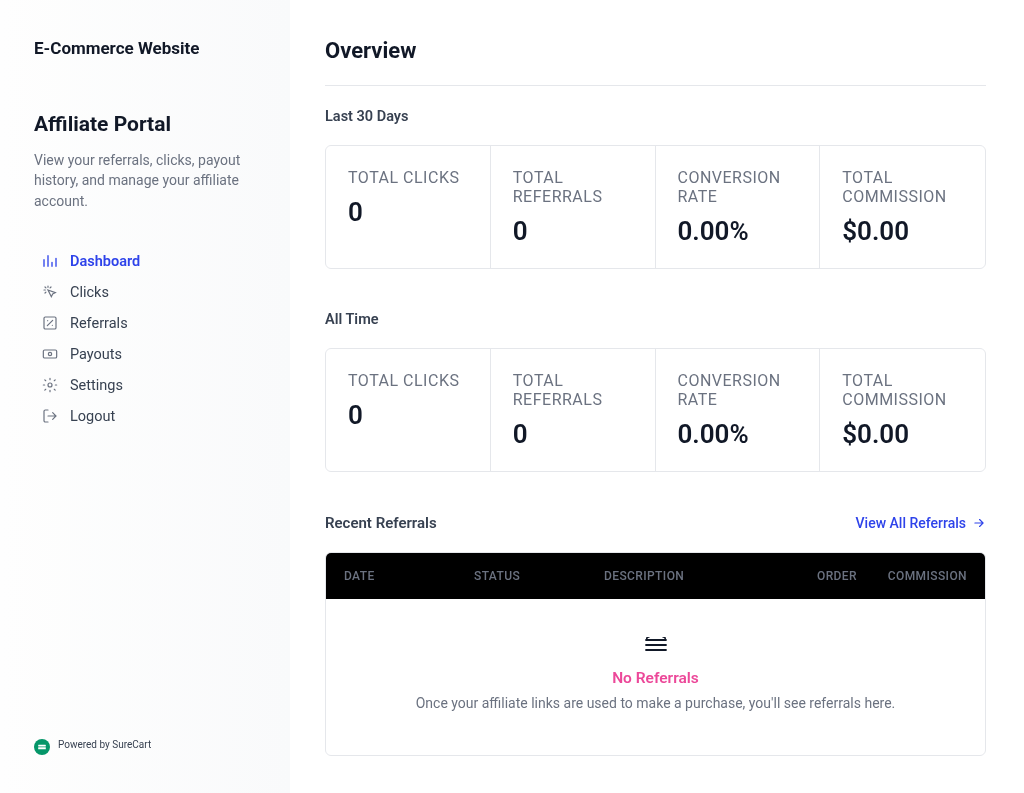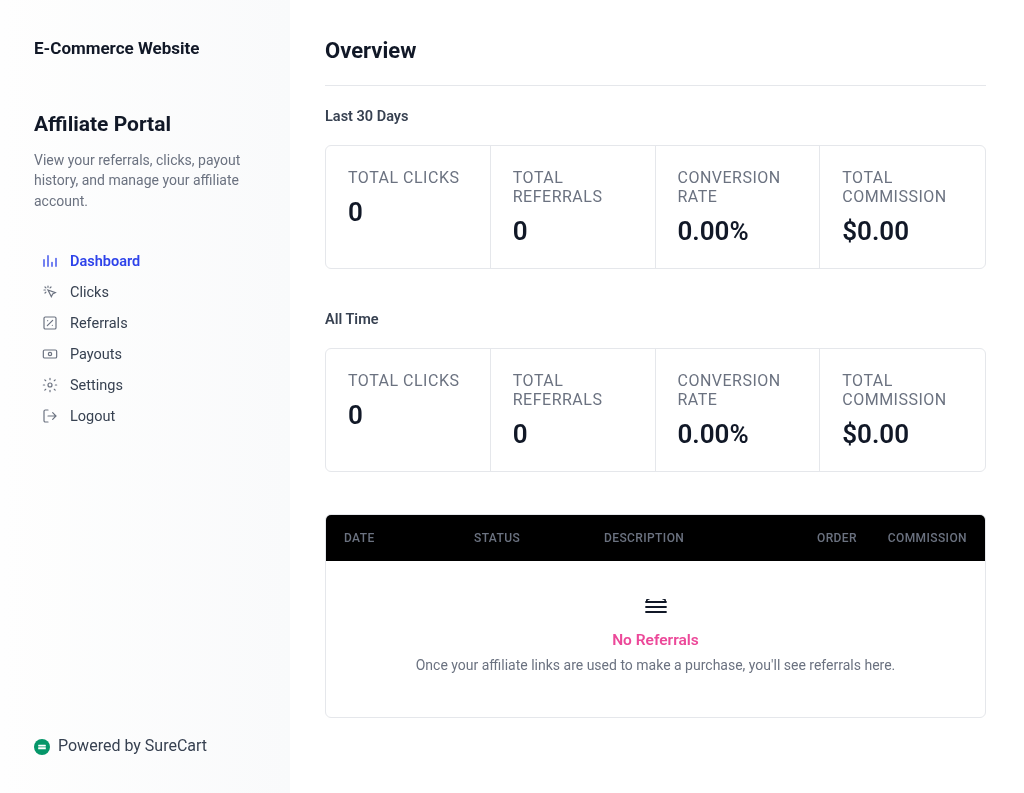--- a/index.html
+++ b/index.html
@@ -74,23 +74,23 @@
       flex-shrink: 0;
     }
 
     .nav-item.active svg {
       stroke: #2e43ea;
     }
 
     .sidebar-footer {
       margin-top: auto;
       display: flex;
-      align-items: flex-end;
+      align-items: flex-start;
       gap: 8px;
-      font-size: 16px;
+      font-size: 10px;
       color: #374151;
     }
 
     .sc-logo {
       width: 16px;
       height: 16px;
       background: #059669;
       border-radius: 50%;
       display: flex;
       align-items: center;
@@ -330,20 +330,29 @@
     <div class="stat-card">
       <div class="stat-label">CONVERSION RATE</div>
       <div class="stat-value">0.00%</div>
     </div>
     <div class="stat-card">
       <div class="stat-label">TOTAL COMMISSION</div>
       <div class="stat-value">$0.00</div>
     </div>
   </div>
 
+  <div class="referrals-header">
+    <h3>Recent Referrals</h3>
+    <div class="view-all">
+      <span>View All Referrals</span>
+      <svg viewBox="0 0 24 24" fill="none" stroke="#2e43ea" stroke-width="2" stroke-linecap="round" stroke-linejoin="round">
+          <path d="M5 12h14M13 6l6 6-6 6"></path>
+        </svg>
+    </div>
+  </div>
 
   <div class="table-wrap">
     <div class="table-header">
       <div class="table-header-cell">DATE</div>
       <div class="table-header-cell">STATUS</div>
       <div class="table-header-cell">DESCRIPTION</div>
       <div class="table-header-cell right">ORDER</div>
       <div class="table-header-cell right">COMMISSION</div>
     </div>
     <div class="empty-state">

